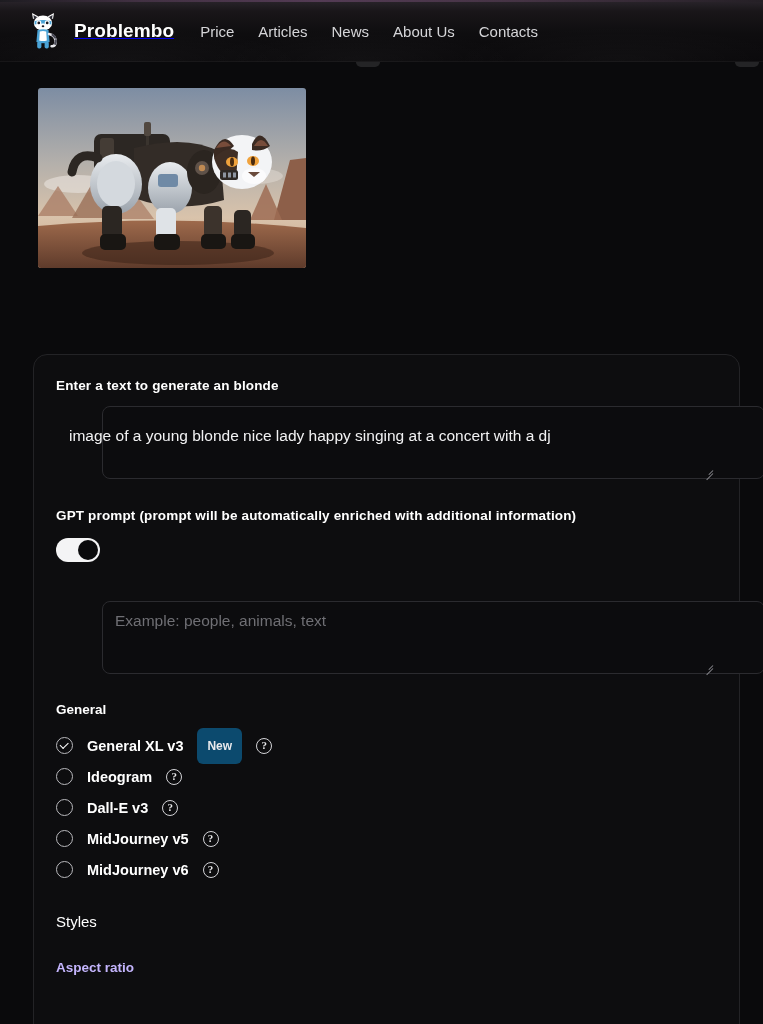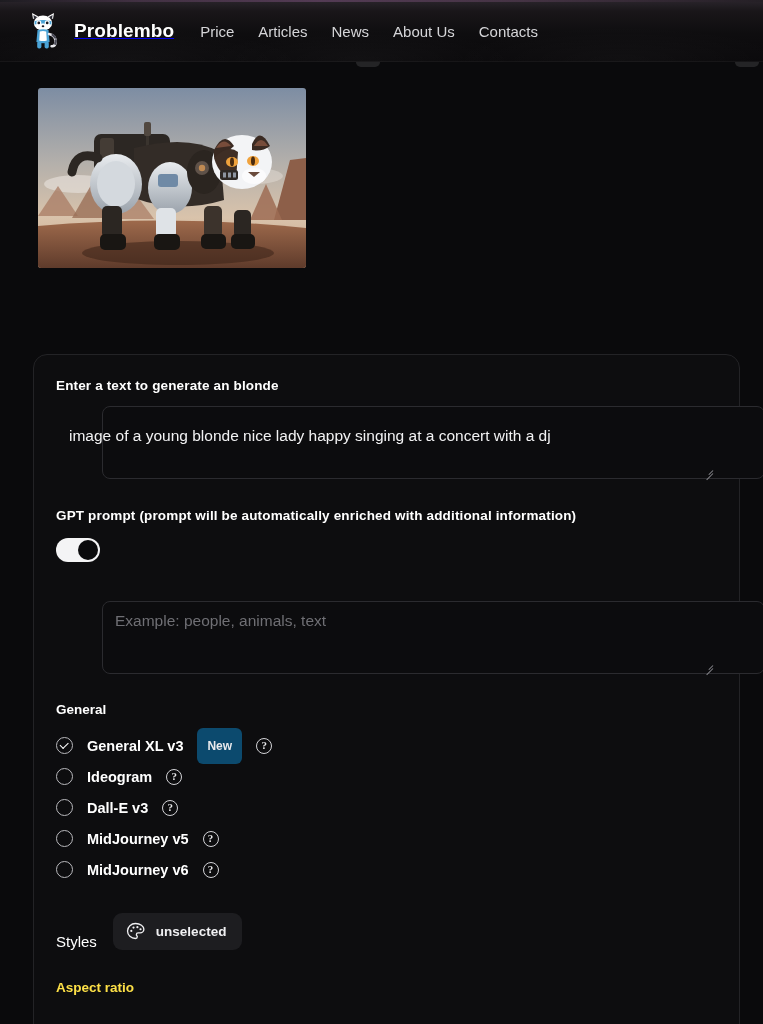--- a/index.html
+++ b/index.html
@@ -318,21 +318,21 @@
   }
   .styles-pill .pill-text {
     color: #f0f0f2;
     font-size: 13.5px;
     font-weight: 700;
     white-space: nowrap;
   }
 
   
   .aspect-head {
-    color: #fde047;
+    color: #c4b5fd;
     font-size: 13.5px;
     font-weight: 700;
     margin-top: 30px;
     margin-bottom: 14px;
     display: block;
   }
 </style>
 </head>
 <body>
 
@@ -531,28 +531,18 @@
     </div>
 
     <div class="model-row">
       <span class="radio"></span>
       <span class="model-name">MidJourney v6</span>
       <span class="help-icon">?</span>
     </div>
 
     <div class="styles-row">
       <span class="styles-label">Styles</span>
-      <button class="styles-pill">
-        <svg width="19" height="19" viewBox="0 0 20 20">
-          <path d="M10 1.6c-4.6 0-8.4 3.5-8.4 7.9 0 4.4 3.8 7.9 8.4 7.9 1.1 0 1.9-.8 1.9-1.8 0-.5-.2-.9-.5-1.2-.3-.3-.5-.7-.5-1.1 0-1 .8-1.8 1.9-1.8h2c2.2 0 4-1.7 4-3.8 0-3.4-3.8-6.1-8.8-6.1z" fill="none" stroke="#f0f0f2" stroke-width="1.4"></path>
-          <circle cx="5.6" cy="9.4" r="1.15" fill="#f0f0f2"></circle>
-          <circle cx="7.9" cy="5.9" r="1.15" fill="#f0f0f2"></circle>
-          <circle cx="12.0" cy="5.4" r="1.15" fill="#f0f0f2"></circle>
-          <circle cx="15.3" cy="7.6" r="1.15" fill="#f0f0f2"></circle>
-        </svg>
-        <span class="pill-text">unselected</span>
-      </button>
     </div>
 
     <span class="aspect-head">Aspect ratio</span>
 
   </section>
 </main>
 
 </body></html>

